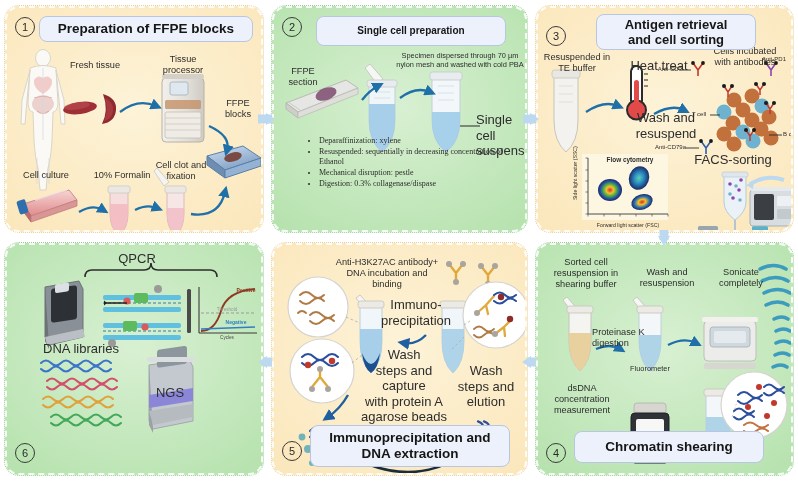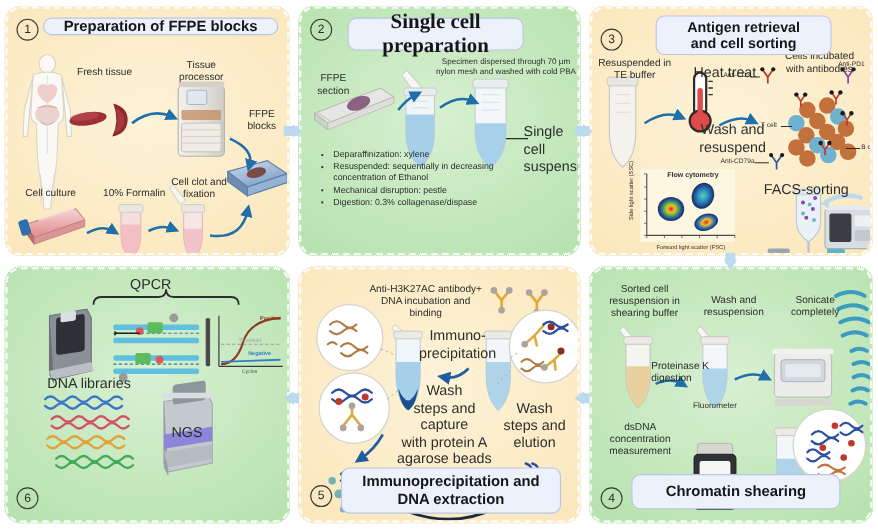--- a/index.html
+++ b/index.html
@@ -214,21 +214,21 @@
       </g>
 
       <path d="M113,104 q18,-14 36,-6" stroke="#1f6fa8" stroke-width="2.3" fill="none" marker-end="url(#a1)"></path>
       <path d="M202,118 q22,10 18,24" stroke="#1f6fa8" stroke-width="2.3" fill="none" marker-end="url(#a1)"></path>
       <path d="M72,204 q14,-8 24,-2" stroke="#1f6fa8" stroke-width="2.3" fill="none" marker-end="url(#a1)"></path>
       <path d="M128,202 q12,-6 22,-2" stroke="#1f6fa8" stroke-width="2.3" fill="none" marker-end="url(#a1)"></path>
       <path d="M184,206 q28,4 34,-22" stroke="#1f6fa8" stroke-width="2.3" fill="none" marker-end="url(#a1)"></path>
     </svg>
 
     <div class="step-num" style="left:8px; top:9px;">1</div>
-    <div class="title-box" style="left:32px; top:8px; width:214px; height:16px; font-size:13.5px;">Preparation of FFPE blocks</div>
+    <div class="title-box" style="left:32px; top:8px; width:214px; height:26px; font-size:13.5px;">Preparation of FFPE blocks</div>
 
     <div class="lbl" style="left:55px; top:52px; width:66px;">Fresh tissue</div>
     <div class="lbl" style="left:145px; top:46px; width:62px;">Tissue
 processor</div>
     <div class="lbl" style="left:208px; top:90px; width:46px;">FFPE
 blocks</div>
     <div class="lbl" style="left:8px; top:162px; width:62px;">Cell culture</div>
     <div class="lbl" style="left:84px; top:162px; width:62px;">10% Formalin</div>
     <div class="lbl" style="left:145px; top:152px; width:58px;">Cell clot and
 fixation</div>
@@ -265,30 +265,30 @@
         <path d="M164,78 h16 M164,85 h16 M164,92 h16" stroke="#cddfe8" stroke-width=".8"></path>
       </g>
 
       <path d="M186,118 L206,118" stroke="#2b2b2b" stroke-width="1.1"></path>
 
       <path d="M88,92 q8,-10 16,-14" stroke="#1f6fa8" stroke-width="2.3" fill="none" marker-end="url(#a2)"></path>
       <path d="M126,90 q16,-12 30,-6" stroke="#1f6fa8" stroke-width="2.3" fill="none" marker-end="url(#a2)"></path>
     </svg>
 
     <div class="step-num" style="left:8px; top:9px;">2</div>
-    <div class="title-box" style="left:42px; top:8px; width:160px; height:30px; font-size:19px;font-family:Liberation Serif, serif;">Single cell preparation</div>
+    <div class="title-box" style="left:42px; top:8px; width:190px; height:30px; font-size:10px;">Single cell preparation</div>
 
     <div class="lbl" style="left:6px; top:58px; width:46px;">FFPE
 section</div>
     <div class="lbl sm" style="left:116px; top:44px; width:140px; text-align:center;">Specimen dispersed through 70 µm
 nylon mesh and washed with cold PBA</div>
     <div class="lbl big" style="left:202px; top:104px; width:54px; text-align:left;">Single cell
 suspension</div>
 
-    <ul class="bullets" style="left:20px; top:128px; width:196px;">
+    <ul class="bullets" style="left:36px; top:128px; width:196px;font-family:Liberation Serif, serif;">
       <li>Deparaffinization: xylene</li>
       <li>Resuspended: sequentially in decreasing concentration of Ethanol</li>
       <li>Mechanical disruption: pestle</li>
       <li>Digestion: 0.3% collagenase/dispase</li>
     </ul>
   </div>
 
   <div class="panel cream p3">
     <svg class="inpanel">
       <defs>
@@ -455,21 +455,21 @@
     <div class="lbl big" style="left:84px; top:50px; width:74px;">Heat treat</div>
     <div class="lbl big" style="left:92px; top:102px; width:72px;">Wash and
 resuspend</div>
     <div class="lbl" style="left:162px; top:38px; width:90px;">Cells incubated
 with antibodies</div>
     <div class="lbl xs" style="left:108px; top:58px; width:36px; text-align:right;">Anti-CD3</div>
     <div class="lbl xs" style="left:218px; top:48px; width:36px;">Anti-PD1</div>
     <div class="lbl xs" style="left:148px; top:103px; width:26px;">T cell</div>
     <div class="lbl xs" style="left:245px; top:123px; width:26px; text-align:left;">B cell</div>
     <div class="lbl xs" style="left:108px; top:136px; width:40px; text-align:right;">Anti-CD79a</div>
-    <div class="lbl big" style="left:152px; top:156px; width:86px;">FACS-sorting</div>
+    <div class="lbl big" style="left:152px; top:144px; width:86px;">FACS-sorting</div>
 
     <div class="lbl" style="left:56px; top:148px; width:72px; font-size:6.4px; font-weight:bold;">Flow cytometry</div>
     <div class="lbl xs" style="left:42px; top:214px; width:96px; font-size:5.2px;">Forward light scatter (FSC)</div>
     <div class="lbl xs" style="left:9px; top:162px; width:56px; font-size:5.2px; transform:rotate(-90deg); transform-origin:center;">Side light scatter (SSC)</div>
   </div>
 
   <div class="panel green p4">
     <svg class="inpanel">
       <defs>
         <marker id="a4" markerWidth="5" markerHeight="5" refX="2.2" refY="2.5" orient="auto">

